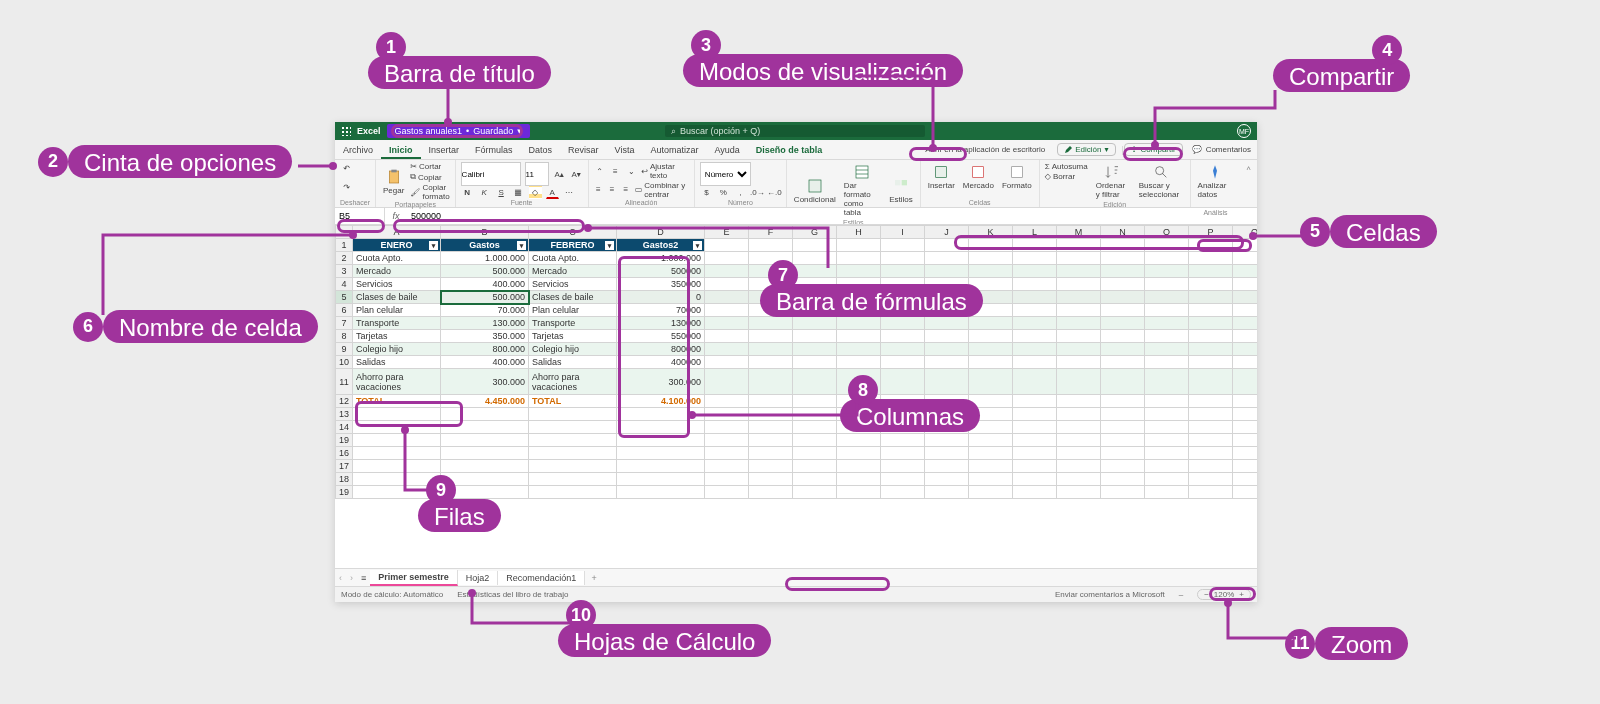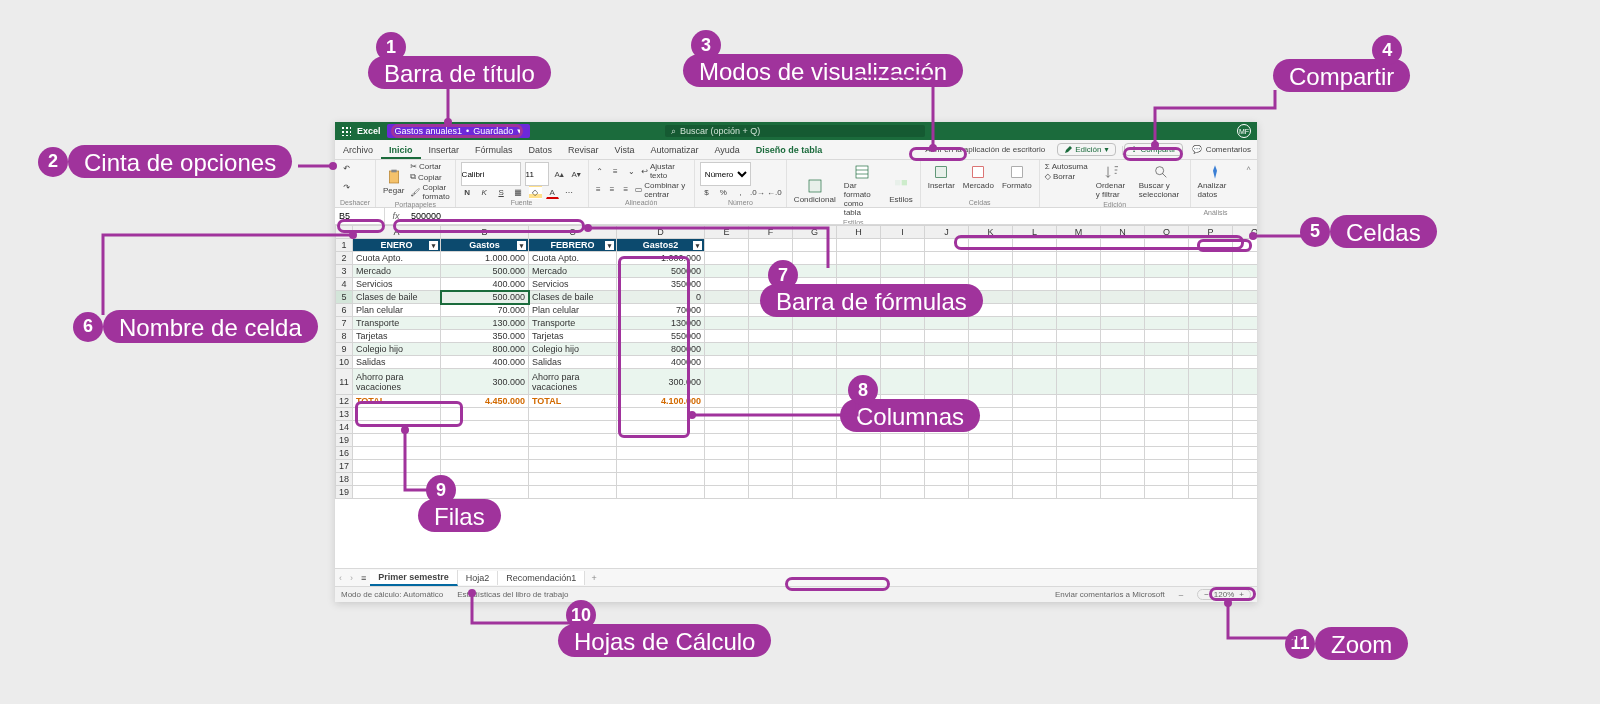--- a/index.html
+++ b/index.html
@@ -58,21 +58,21 @@
   .grid .alt{background:#eaf5ee;}
   .grid .total td{color:#d26a00;font-weight:600;}
   .grid .sel-row td{background:#e8f0ea;}
   .grid .sel-cell{outline:2px solid #1b6b3c;outline-offset:-1px;}
 
   
   .sheet-bar{height:18px;border-top:1px solid #d9d9d9;display:flex;align-items:center;font-size:9px;color:#444;background:#f7f7f7;}
   .sheet-bar .nav{padding:0 4px;color:#aaa;}
   .sheet-bar .menu{padding:0 4px;}
   .sheet-bar .sheet{padding:2px 8px;border-right:1px solid #ddd;background:#fff;}
-  .sheet-bar .sheet.active{font-weight:600;border-bottom:2px solid #0369a1;}
+  .sheet-bar .sheet.active{font-weight:600;border-bottom:2px solid #ec4899;}
   .sheet-bar .add{padding:0 6px;color:#888;}
 
   
   .status{height:16px;background:#f2f2f2;border-top:1px solid #d9d9d9;display:flex;align-items:center;font-size:8px;color:#666;padding:0 6px;gap:14px;}
   .status .spacer{flex:1;}
   .status .zoom{display:flex;align-items:center;gap:5px;border:1px solid #ccc;border-radius:8px;padding:0 6px;}
 
   
   .callout{position:absolute;display:flex;align-items:center;gap:0;}
   .callout .num{width:30px;height:30px;border-radius:50%;background:#a0339c;color:#fff;font-size:18px;font-weight:600;display:flex;align-items:center;justify-content:center;}

